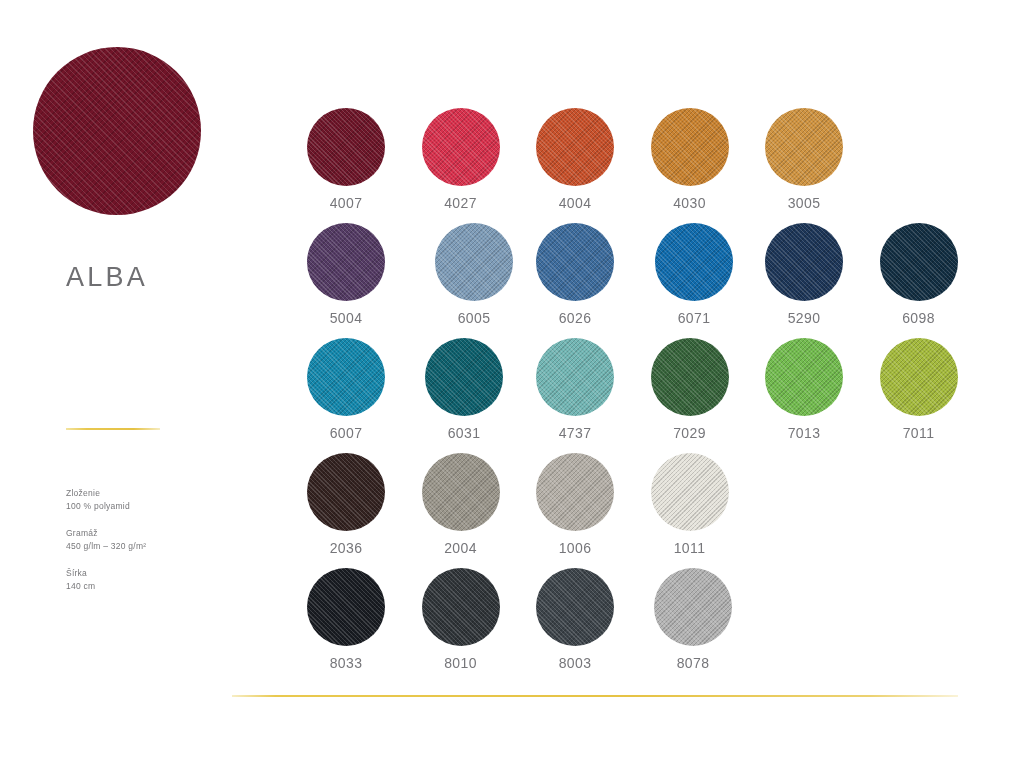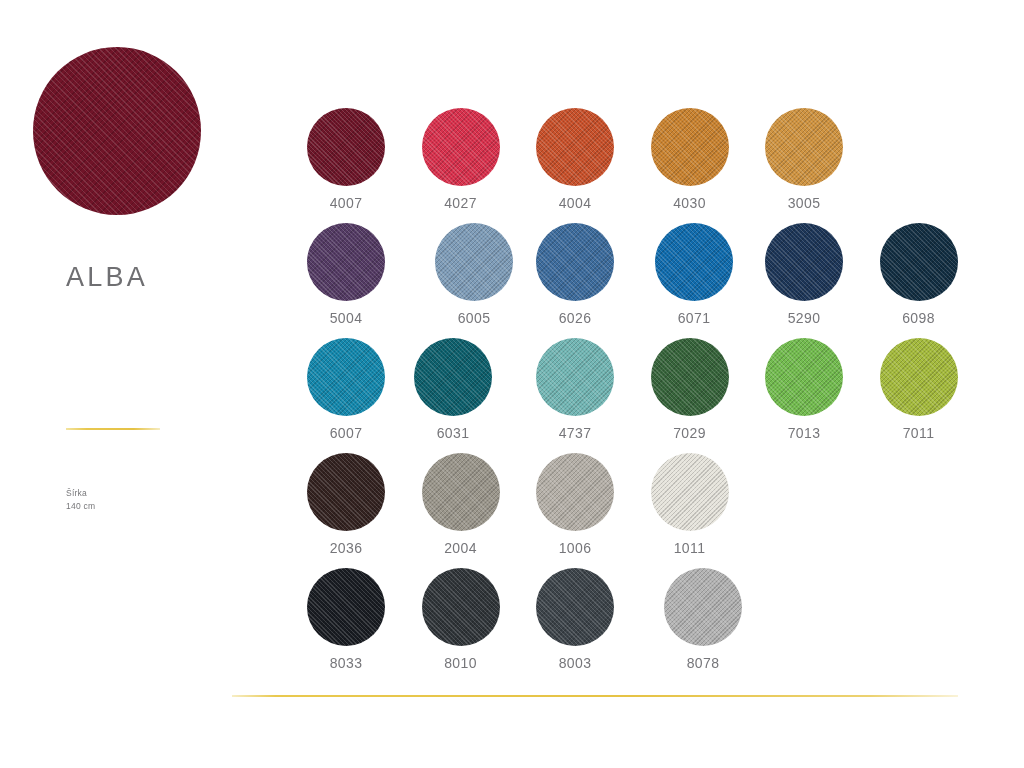--- a/index.html
+++ b/index.html
@@ -93,20 +93,28 @@
 <div id="left-panel">
 
   <div id="hero-swatch" style="background: rgb(112, 20, 40);"></div>
 
   <div id="collection-title">ALBA</div>
 
   <div id="left-rule"></div>
 
   <div id="spec-list">
       <div class="spec-block">
+        <div class="spec-label">Zloženie</div>
+        <div class="spec-value">100 % polyamid</div>
+      </div>
+      <div class="spec-block">
+        <div class="spec-label">Gramáž</div>
+        <div class="spec-value">450 g/lm – 320 g/m²</div>
+      </div>
+      <div class="spec-block">
         <div class="spec-label">Šírka</div>
         <div class="spec-value">140 cm</div>
       </div>
     </div>
 </div>
 
 <div id="swatch-grid">
     <div class="swatch-row">
       <div class="swatch-cell" style="left: 0px;">
         <div class="swatch-dot" style="background: rgb(109, 21, 40);"></div>
@@ -153,21 +161,21 @@
       <div class="swatch-cell" style="left: 572.5px;">
         <div class="swatch-dot" style="background: rgb(18, 46, 66);"></div>
         <div class="swatch-label">6098</div>
       </div>
     </div>
     <div class="swatch-row">
       <div class="swatch-cell" style="left: 0px;">
         <div class="swatch-dot" style="background: rgb(19, 135, 172);"></div>
         <div class="swatch-label">6007</div>
       </div>
-      <div class="swatch-cell" style="left: 107px;">
+      <div class="swatch-cell" style="left: 118px;">
         <div class="swatch-dot" style="background: rgb(13, 95, 108);"></div>
         <div class="swatch-label">6031</div>
       </div>
       <div class="swatch-cell" style="left: 229px;">
         <div class="swatch-dot" style="background: rgb(114, 182, 180);"></div>
         <div class="swatch-label">4737</div>
       </div>
       <div class="swatch-cell" style="left: 343.5px;">
         <div class="swatch-dot" style="background: rgb(54, 99, 58);"></div>
         <div class="swatch-label">7029</div>
@@ -205,20 +213,20 @@
         <div class="swatch-label">8033</div>
       </div>
       <div class="swatch-cell" style="left: 114.5px;">
         <div class="swatch-dot" style="background: rgb(47, 52, 56);"></div>
         <div class="swatch-label">8010</div>
       </div>
       <div class="swatch-cell" style="left: 229px;">
         <div class="swatch-dot" style="background: rgb(60, 67, 73);"></div>
         <div class="swatch-label">8003</div>
       </div>
-      <div class="swatch-cell" style="left: 357px;">
+      <div class="swatch-cell" style="left: 347px;">
         <div class="swatch-dot" style="background: rgb(179, 179, 179);"></div>
         <div class="swatch-label">8078</div>
       </div>
     </div>
   </div>
 
 <div id="bottom-rule"></div>
 
 </body></html>

